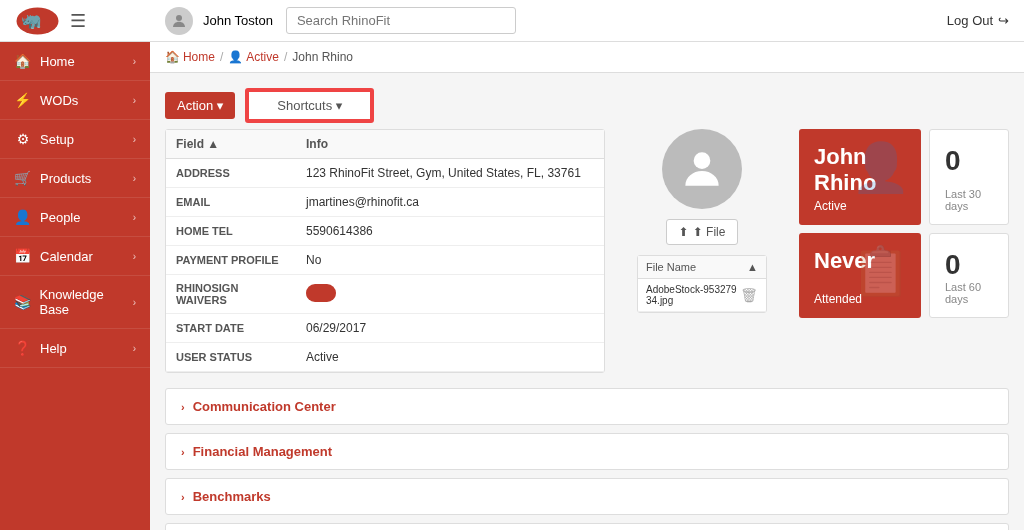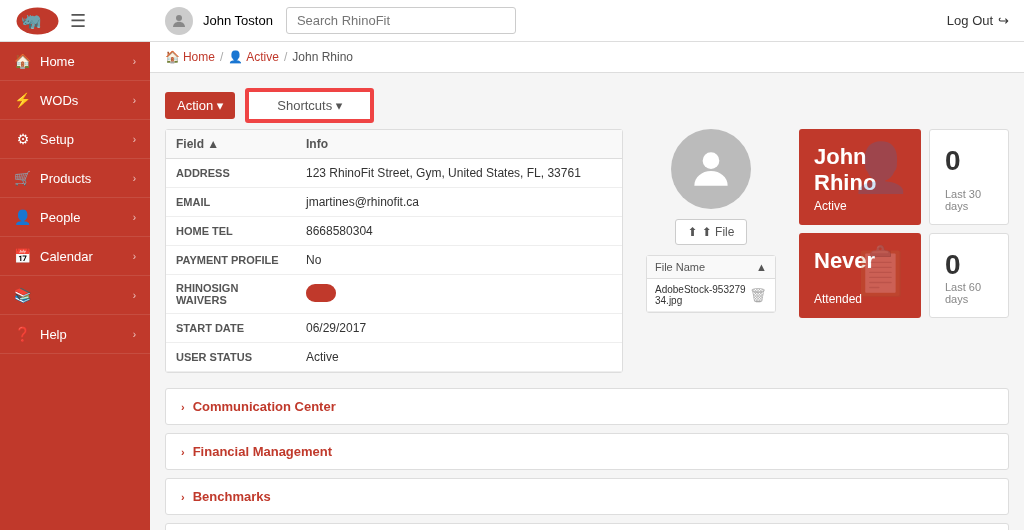--- a/index.html
+++ b/index.html
@@ -47,21 +47,21 @@
 
     
     .page-content { padding: 15px; }
 
     
     .action-row { display: flex; align-items: center; gap: 10px; margin-bottom: 6px; }
     .action-btn { background: #c0392b; color: #fff; border: none; padding: 6px 12px; border-radius: 3px; cursor: pointer; font-size: 13px; display: flex; align-items: center; gap: 4px; }
     .shortcuts-btn { background: #fff; color: #555; border: 4px solid #ef4444; padding: 6px 28px; border-radius: 3px; cursor: pointer; font-size: 13px; display: flex; align-items: center; gap: 4px; }
 
     
-    .profile-section { display: flex; gap: 23px; margin-bottom: 15px; }
+    .profile-section { display: flex; gap: 32px; margin-bottom: 15px; }
     .profile-info-card { flex: 1; background: #fff; border: 1px solid #ddd; border-radius: 3px; }
     .info-table { width: 100%; border-collapse: collapse; }
     .info-table thead th { background: #f9f9f9; border-bottom: 1px solid #ddd; padding: 7px 10px; text-align: left; font-size: 12px; color: #555; font-weight: bold; }
     .info-table tbody td { padding: 7px 10px; border-bottom: 1px solid #eee; font-size: 12px; }
     .info-table tbody td:first-child { font-weight: bold; color: #555; text-transform: uppercase; font-size: 11px; width: 130px; }
     .info-table tbody td:last-child { color: #333; }
 
     
     .avatar-file-col { display: flex; flex-direction: column; align-items: center; gap: 10px; width: 130px; }
     .profile-avatar { width: 80px; height: 80px; border-radius: 50%; background: #bbb; display: flex; align-items: center; justify-content: center; }
@@ -161,20 +161,21 @@
     <div class="sidebar-item">
       <div class="sidebar-item-left">
         <span class="sidebar-icon">📅</span>
         <span>Calendar</span>
       </div>
       <span class="sidebar-chevron">›</span>
     </div>
     <div class="sidebar-item">
       <div class="sidebar-item-left">
         <span class="sidebar-icon">📚</span>
+        <span>Knowledge Base</span>
       </div>
       <span class="sidebar-chevron">›</span>
     </div>
     <div class="sidebar-item">
       <div class="sidebar-item-left">
         <span class="sidebar-icon">❓</span>
         <span>Help</span>
       </div>
       <span class="sidebar-chevron">›</span>
     </div>
@@ -217,21 +218,21 @@
               <tr>
                 <td>ADDRESS</td>
                 <td>123 RhinoFit Street, Gym, United States, FL, 33761</td>
               </tr>
               <tr>
                 <td>EMAIL</td>
                 <td>jmartines@rhinofit.ca</td>
               </tr>
               <tr>
                 <td>HOME TEL</td>
-                <td>8668580304</td>
+                <td>5590614386</td>
               </tr>
               <tr>
                 <td>PAYMENT PROFILE</td>
                 <td>No</td>
               </tr>
               <tr>
                 <td>RhinoSign Waivers</td>
                 <td>
                   <button class="waiver-toggle"></button>
                 </td>

